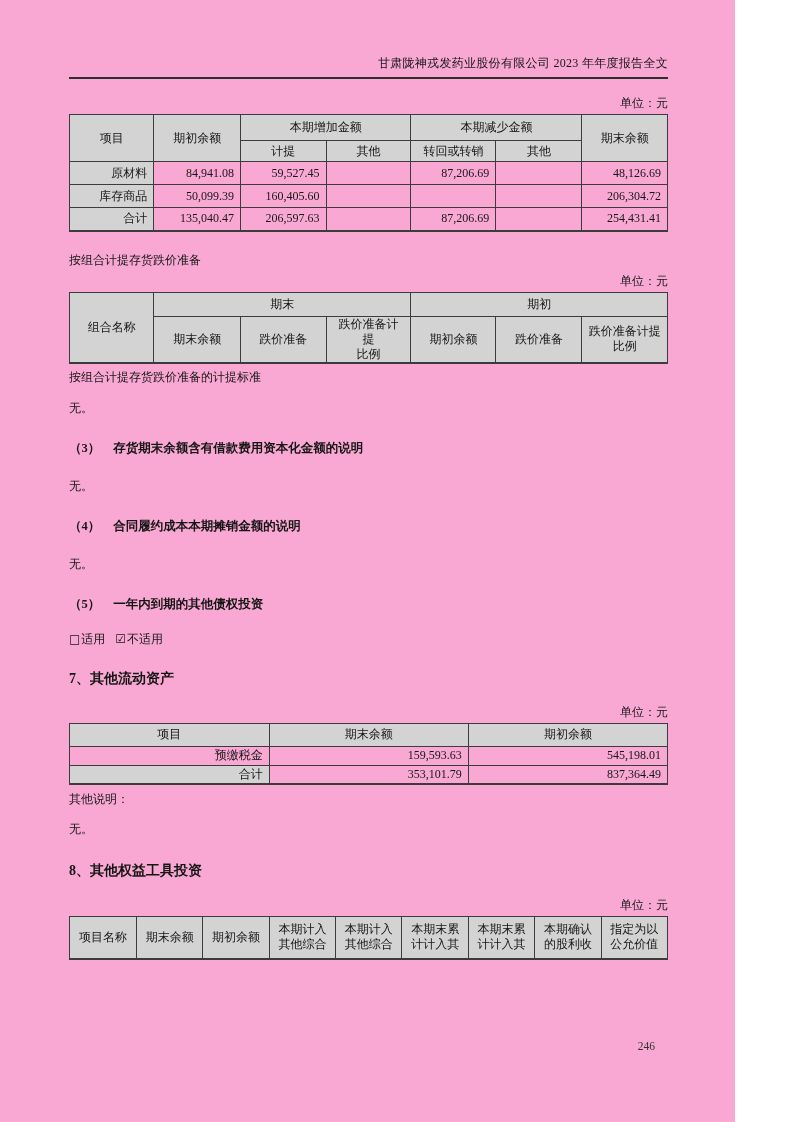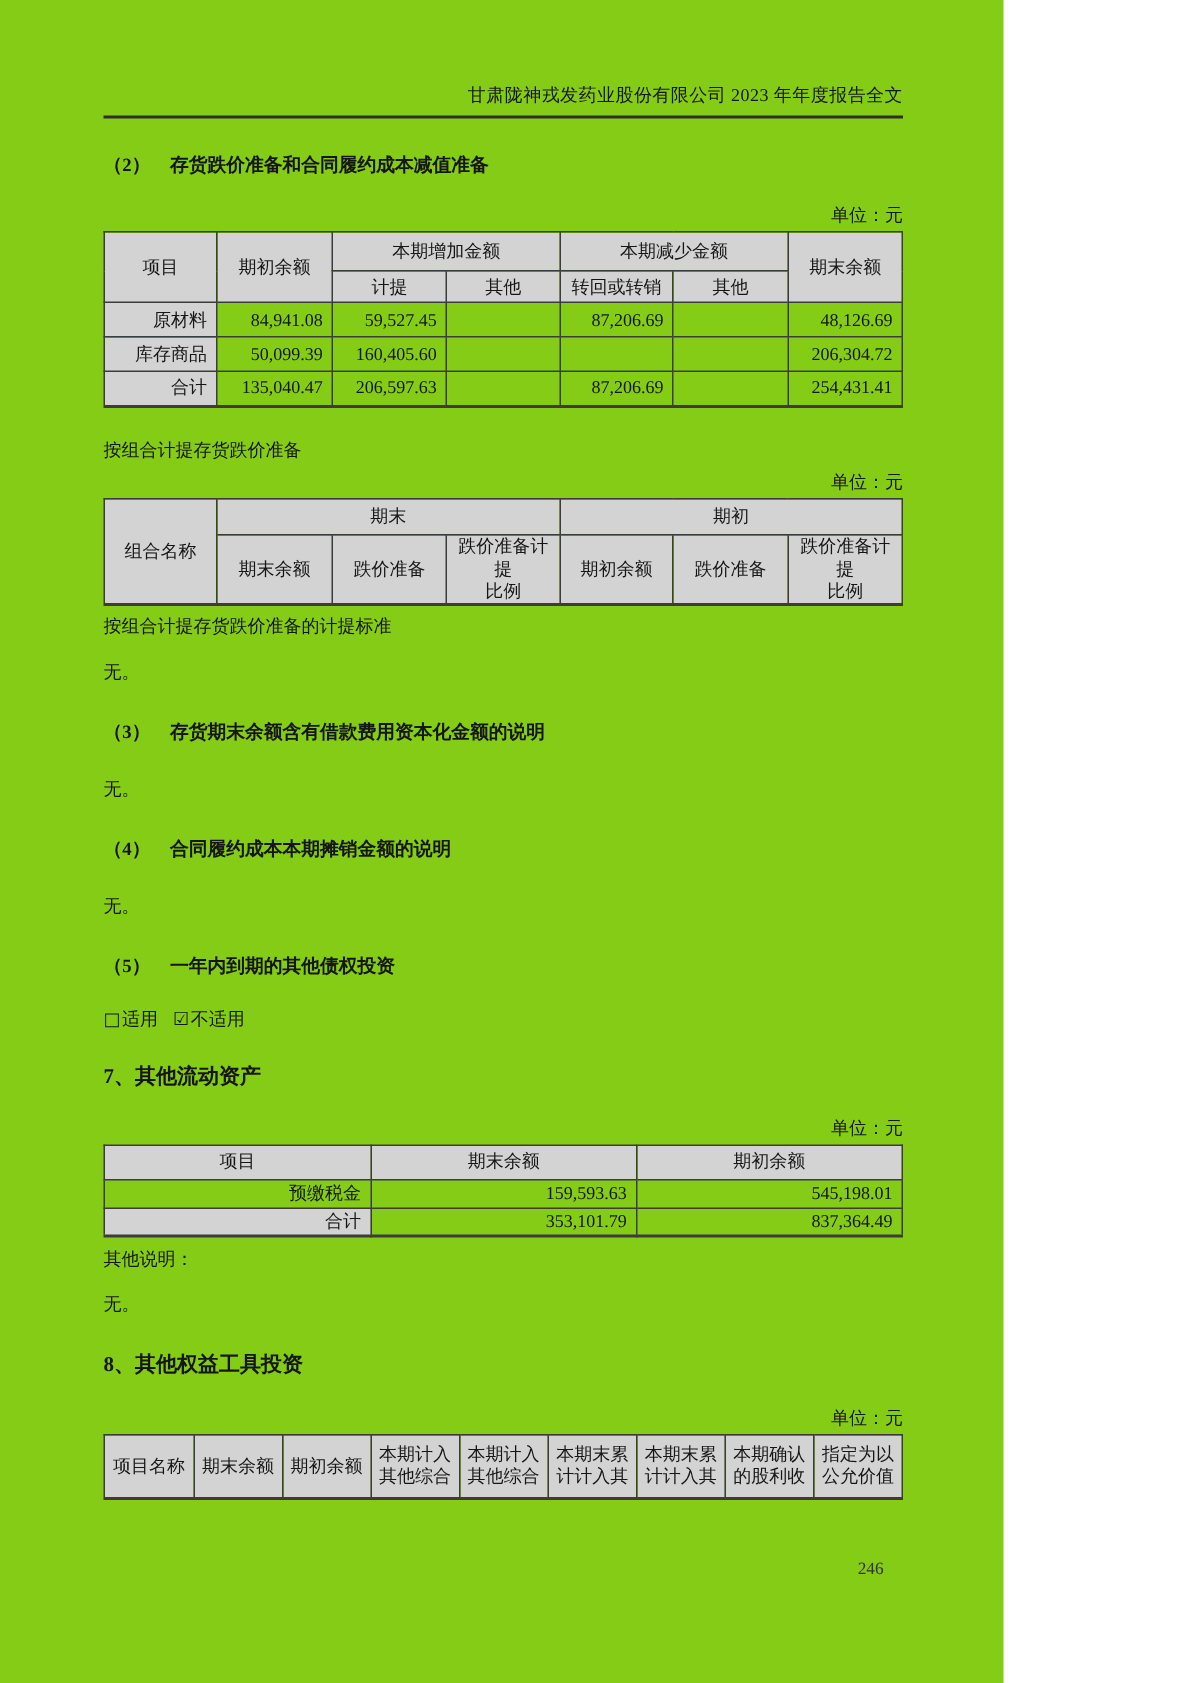--- a/index.html
+++ b/index.html
@@ -2,21 +2,21 @@
 <html><head>
 <meta charset="utf-8">
 <style>
   * { margin:0; padding:0; box-sizing:border-box; }
   html,body { background:#fff; }
   body {
     width:793px; height:1122px;
     font-family:"Liberation Serif","DejaVu Serif",serif;
     color:#161616;
   }
-  .page { position:relative; width:669px; height:1122px; background:#84cc16; overflow:hidden; }
+  .page { position:relative; width:735px; height:1122px; background:#f9a8d4; overflow:hidden; }
   .content { margin:0 67px 0 69px; }
 
   .doc-header {
     padding-top:55px; padding-bottom:5px;
     text-align:right; font-size:12px; letter-spacing:0.3px;
     border-bottom:2px solid #2e2e2e;
   }
 
   .h-sub { margin-top:23px; font-weight:bold; font-size:12.5px; line-height:17px; }
   .h-sub .sec-num { margin-right:13px; }
@@ -72,23 +72,20 @@
   }
 </style>
 </head>
 <body>
 
 <div class="page">
   <div class="content">
 
     <div class="doc-header">甘肃陇神戎发药业股份有限公司 2023 年年度报告全文</div>
 
-    <div class="h-sub">
-      <span class="sec-num">（2）</span><span>存货跌价准备和合同履约成本减值准备</span>
-    </div>
 
     <div class="unit u1">单位：元</div>
 
     <table class="t1">
       <colgroup>
           <col style="width:14.1%">
           <col style="width:14.5%">
           <col style="width:14.3%">
           <col style="width:14.2%">
           <col style="width:14.2%">

